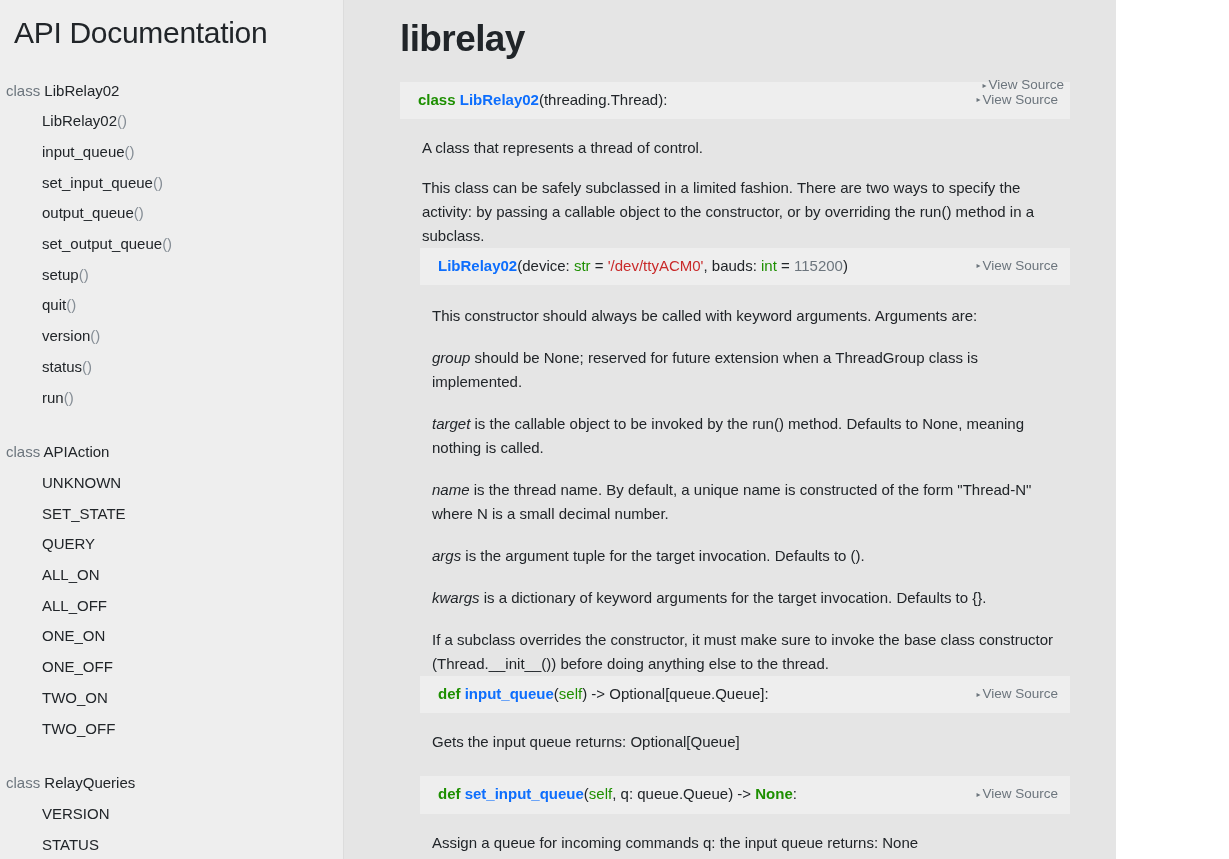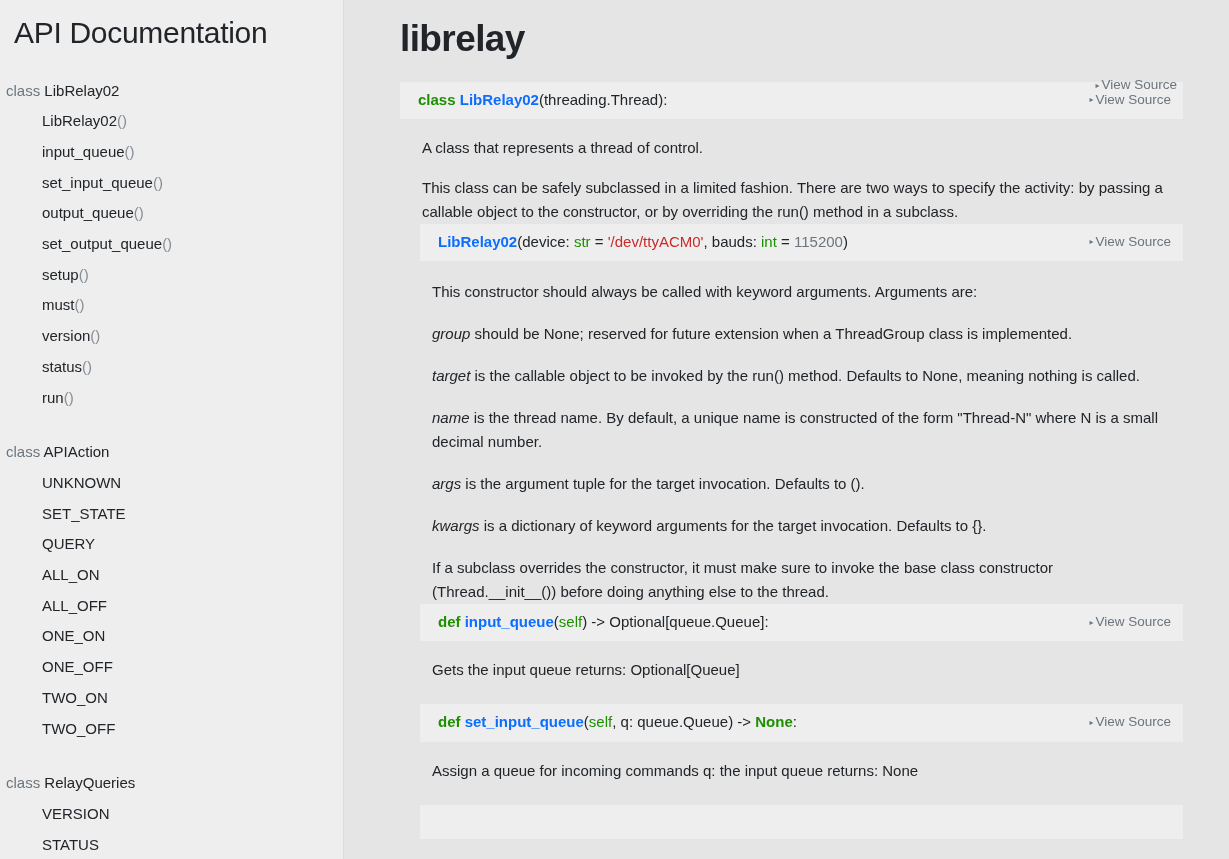--- a/index.html
+++ b/index.html
@@ -9,21 +9,21 @@
     padding: 0;
     width: 1229px;
     height: 859px;
     overflow: hidden;
     background: #ffffff;
     font-family: "Liberation Sans", sans-serif;
     color: #212529;
   }
   .page {
     display: flex;
-    width: 1229px;
+    width: 1116px;
     height: 859px;
     align-items: stretch;
   }
 
   
   .sidebar {
     width: 344px;
     min-width: 344px;
     background: #eeeeee;
     border-right: 1px solid #dcdcdc;
@@ -169,21 +169,21 @@
   <nav class="sidebar">
     <h1 class="sidebar-title">API Documentation</h1>
     <ul class="nav-list" id="nav-list">
         <li class="nav-class"><span class="kw">class</span> <span>LibRelay02</span></li>
         <li class="nav-member"><span>LibRelay02</span><span class="paren">()</span></li>
         <li class="nav-member"><span>input_queue</span><span class="paren">()</span></li>
         <li class="nav-member"><span>set_input_queue</span><span class="paren">()</span></li>
         <li class="nav-member"><span>output_queue</span><span class="paren">()</span></li>
         <li class="nav-member"><span>set_output_queue</span><span class="paren">()</span></li>
         <li class="nav-member"><span>setup</span><span class="paren">()</span></li>
-        <li class="nav-member"><span>must</span><span class="paren">()</span></li>
+        <li class="nav-member"><span>quit</span><span class="paren">()</span></li>
         <li class="nav-member"><span>version</span><span class="paren">()</span></li>
         <li class="nav-member"><span>status</span><span class="paren">()</span></li>
         <li class="nav-member"><span>run</span><span class="paren">()</span></li>
         <li class="nav-class"><span class="kw">class</span> <span>APIAction</span></li>
         <li class="nav-member"><span>UNKNOWN</span></li>
         <li class="nav-member"><span>SET_STATE</span></li>
         <li class="nav-member"><span>QUERY</span></li>
         <li class="nav-member"><span>ALL_ON</span></li>
         <li class="nav-member"><span>ALL_OFF</span></li>
         <li class="nav-member"><span>ONE_ON</span></li>

